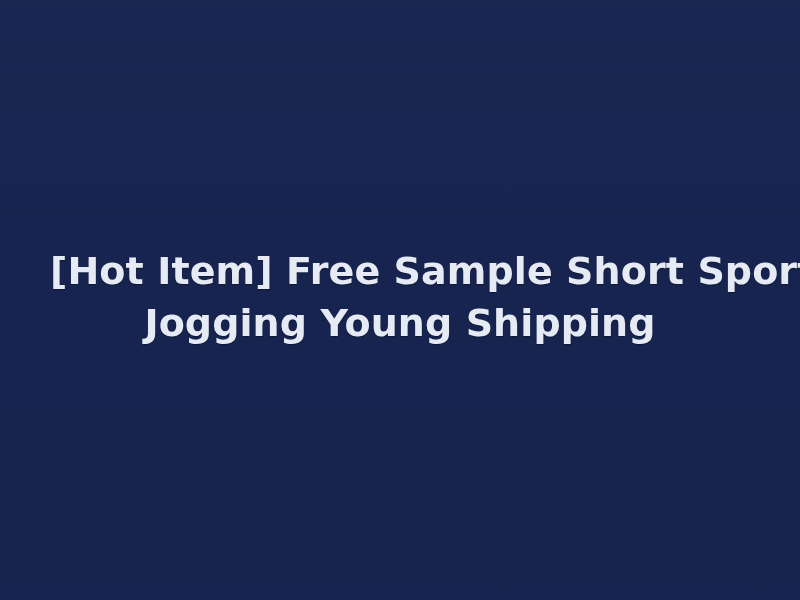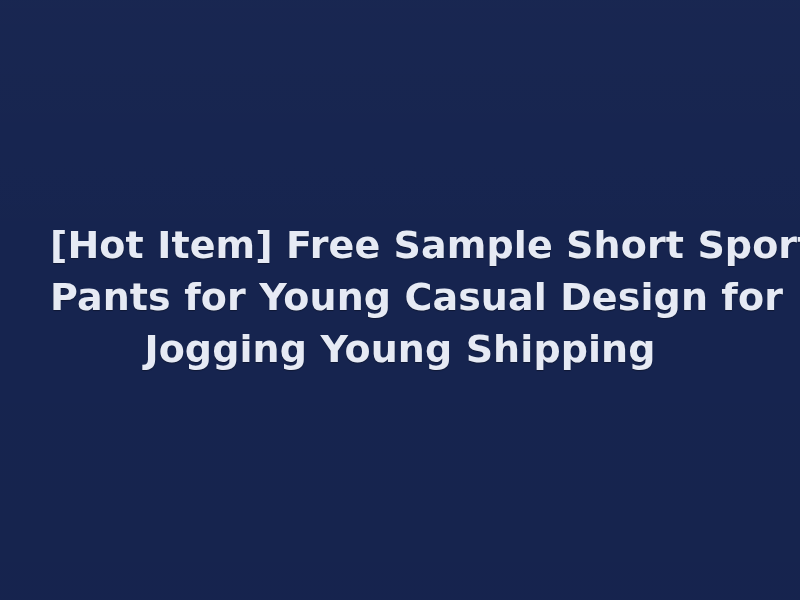--- a/index.html
+++ b/index.html
@@ -63,18 +63,17 @@
 </style>
 </head>
 <body>
 
 <div id="product-title-card">
 
   <div class="title-block">
 
     <span class="title-line">[Hot Item] Free Sample Short Sports</span>
 
-    <span class="title-line">Pants for Young Casual Design for</span>
 
     <span class="title-line">Jogging Young Shipping</span>
 
   </div>
 </div>
 
 </body></html>

